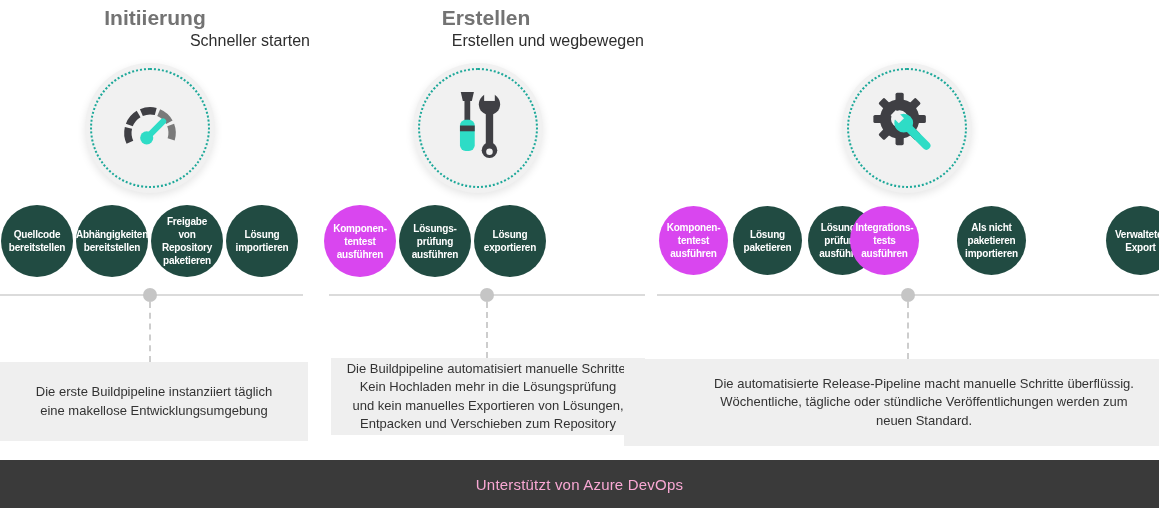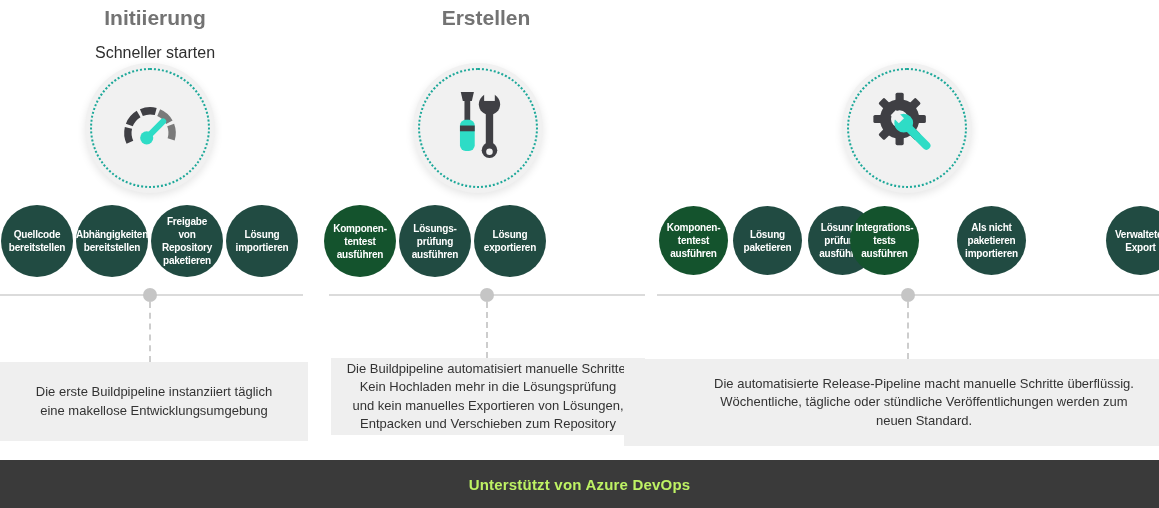--- a/index.html
+++ b/index.html
@@ -2,52 +2,52 @@
 <html><head>
 <meta charset="utf-8">
 <style>
   html,body{margin:0;padding:0;background:#ffffff;}
   .canvas{
     position:relative;width:1159px;height:508px;background:#ffffff;overflow:hidden;
     font-family:"Liberation Sans",sans-serif;
   }
   .phase-header{position:absolute;top:6px;text-align:center;}
   .phase-title{font-size:21px;font-weight:700;color:#737373;line-height:1.15;}
-  .phase-subtitle{font-size:16px;font-weight:400;color:#2e2e2e;margin-top:14px;}
+  .phase-subtitle{font-size:16px;font-weight:400;color:#2e2e2e;margin-top:2px;text-align:right;}
   .big-circle{
     position:absolute;top:63px;width:130px;height:130px;border-radius:50%;
     background:#f1f1f1;box-shadow:0 3px 8px rgba(0,0,0,0.10);
     display:flex;align-items:center;justify-content:center;
   }
   .ring{position:absolute;inset:5px;border:2px dotted #1ca899;border-radius:50%;}
   .big-icon{position:relative;}
   .step{
     position:absolute;top:205px;width:72px;height:72px;border-radius:50%;
     display:flex;align-items:center;justify-content:center;text-align:center;
   }
   .step.small{top:206px;width:69px;height:69px;}
   .step.dark{background:#214b42;}
-  .step.teal{background:#14532d;}
+  .step.teal{background:#d946ef;}
   .step-label{
     color:#ffffff;font-size:10px;font-weight:700;line-height:1.3;
     letter-spacing:-0.2px;white-space:pre-line;
   }
   .hline{position:absolute;top:294px;height:2px;background:#dbdbdb;}
   .dot{position:absolute;top:288px;width:14px;height:14px;border-radius:50%;background:#c5c5c5;}
   .vdash{position:absolute;top:302px;width:0;border-left:2px dashed #cdcdcd;}
   .desc{
     position:absolute;background:#efefef;display:flex;align-items:center;justify-content:center;
     text-align:center;
   }
   .desc-text{font-size:13px;color:#333333;line-height:1.4;white-space:pre-line;}
   .footer{
     position:absolute;left:0;top:460px;width:1159px;height:48px;background:#3a3a3a;
     display:flex;align-items:center;justify-content:center;
   }
-  .footer-label{color:#bef264;font-size:15px;font-weight:700;letter-spacing:0.2px;}
+  .footer-label{color:#f9a8d4;font-size:15px;font-weight:400;letter-spacing:0.2px;}
 </style>
 </head>
 <body>
 
 <div class="canvas">
 
   <div class="phase-header" style="left:0;width:310px">
     <div class="phase-title">Initiierung</div>
     <div class="phase-subtitle">Schneller starten</div>
   </div>
@@ -88,20 +88,21 @@
   <div class="dot" style="left:143px"></div>
   <div class="vdash" style="left:149px;height:60px"></div>
 
   <div class="desc" style="left:0;top:362px;width:308px;height:79px">
     <span class="desc-text">Die erste Buildpipeline instanziiert täglich
 eine makellose Entwicklungsumgebung</span>
   </div>
 
   <div class="phase-header" style="left:328px;width:316px">
     <div class="phase-title">Erstellen</div>
+    <div class="phase-subtitle">Erstellen und wegbewegen</div>
   </div>
 
   <div class="big-circle" style="left:413px">
     <div class="ring"></div>
     <svg class="big-icon" width="82" height="82" viewBox="0 0 100 100">
 
       <path d="M 29 6 L 45 6 L 42.5 17 L 31.5 17 Z" fill="#3f3f44"></path>
       <rect x="33.5" y="16" width="7" height="25" fill="#3f3f44"></rect>
       <rect x="28" y="40" width="18" height="38" rx="7" fill="#2edcc6"></rect>
       <rect x="28" y="47" width="18" height="7" fill="#3f3f44"></rect>

